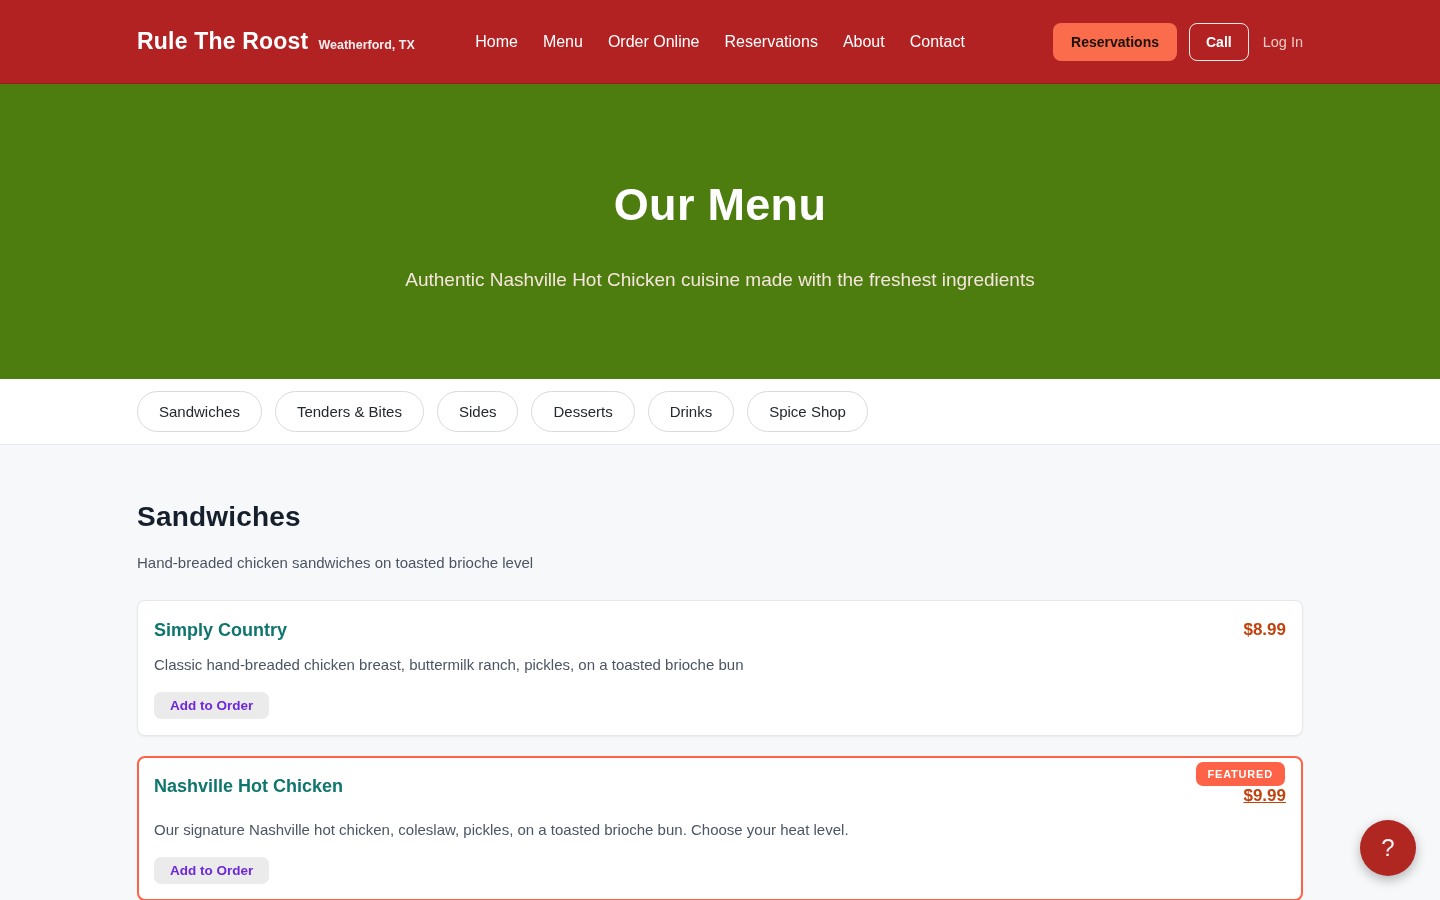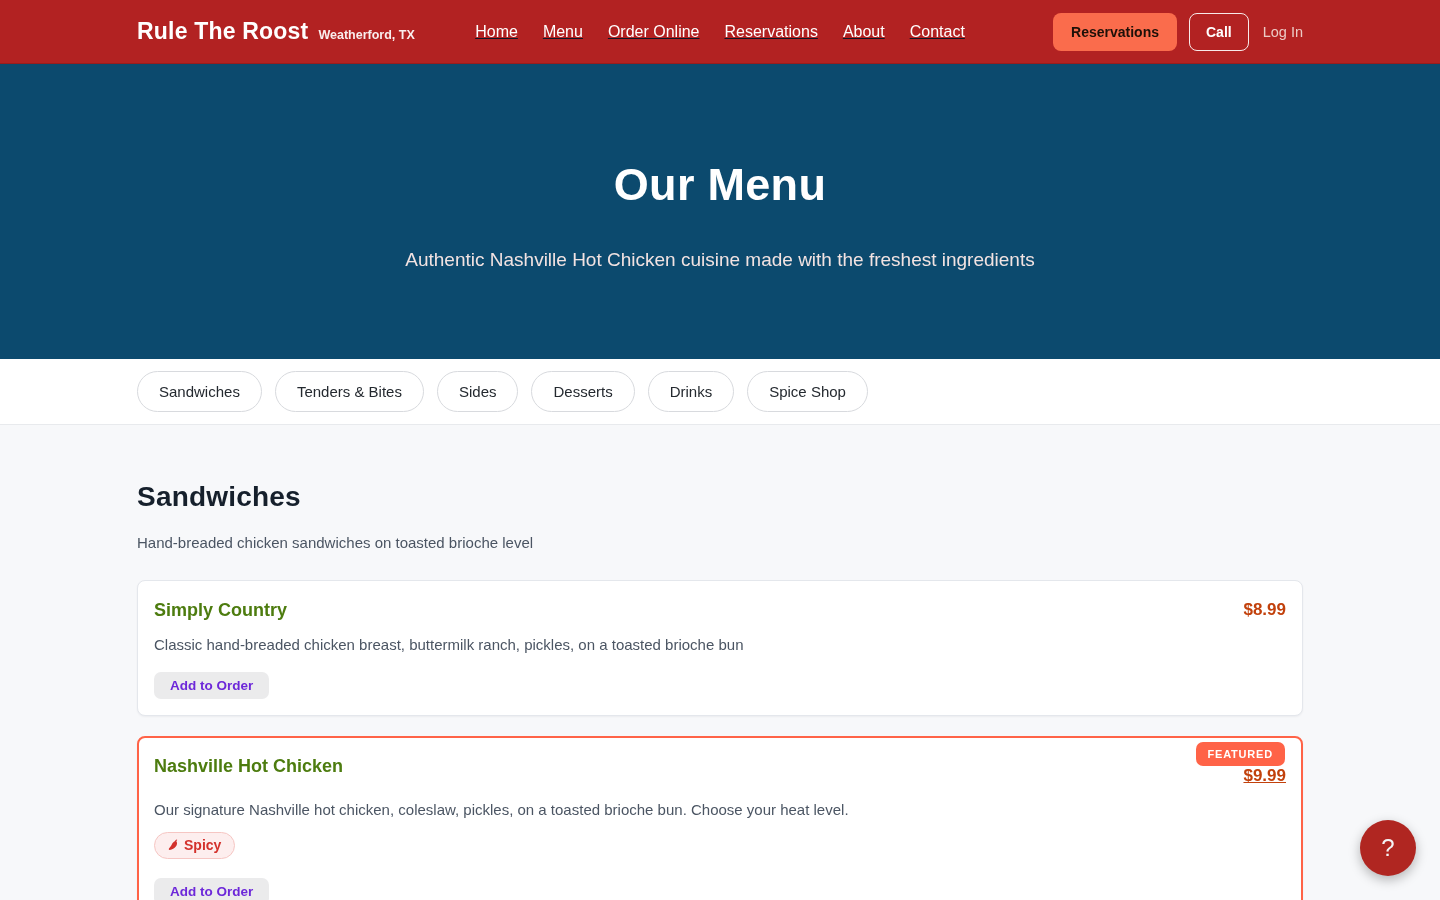--- a/index.html
+++ b/index.html
@@ -6,21 +6,21 @@
   html, body { width: 1440px; height: 900px; overflow: hidden; }
   body {
     font-family: "Liberation Sans", sans-serif;
     background: #f7f8fa;
     color: #101828;
   }
   .container { width: 1166px; margin: 0 auto; }
 
   
   .header {
-    height: 64px;
+    height: 84px;
     background: #b22222;
     border-bottom: 1px solid #971d1d;
   }
   .header .container {
     height: 100%;
     display: flex;
     align-items: center;
   }
   .brand-group { flex: 1; display: flex; align-items: baseline; gap: 10px; }
   .brand-name {
@@ -28,21 +28,21 @@
     font-size: 23px;
     font-weight: bold;
     letter-spacing: 0.2px;
     cursor: pointer;
   }
   .brand-loc {
     color: rgba(255,255,255,0.92);
     font-size: 12.5px;
     font-weight: bold;
   }
-  .main-nav { display: flex; align-items: center; gap: 25px; text-decoration: underline; }
+  .main-nav { display: flex; align-items: center; gap: 25px; }
   .nav-link {
     color: #ffffff;
     font-size: 16px;
     text-decoration: none;
     cursor: pointer;
     padding: 4px 0;
   }
   .header-actions {
     flex: 1;
     display: flex;
@@ -74,21 +74,21 @@
   }
   .login-link {
     color: #eccac5;
     font-size: 14.5px;
     cursor: pointer;
     margin-left: 2px;
   }
 
   
   .hero {
-    background: #0c4a6e;
+    background: #4d7c0f;
     text-align: center;
     padding: 95px 0 88px;
   }
   .hero-title {
     color: #ffffff;
     font-size: 45px;
     font-weight: bold;
     letter-spacing: 0.3px;
   }
   .hero-subtitle {
@@ -145,21 +145,21 @@
     padding: 18px 15px 15px;
   }
   .card-head {
     display: flex;
     justify-content: space-between;
     align-items: flex-start;
   }
   .item-name {
     font-size: 18px;
     font-weight: bold;
-    color: #4d7c0f;
+    color: #0f766e;
   }
   .item-price {
     font-size: 17px;
     font-weight: bold;
     color: #c2410c;
   }
   .card.featured .item-price { margin-top: 10px; text-decoration: underline; }
   .item-desc {
     margin-top: 15px;
     font-size: 15px;
@@ -284,30 +284,20 @@
       <button class="btn-add">Add to Order</button>
     </div>
 
     <div class="card featured">
       <span class="featured-badge">FEATURED</span>
       <div class="card-head">
         <span class="item-name">Nashville Hot Chicken</span>
         <span class="item-price">$9.99</span>
       </div>
       <p class="item-desc">Our signature Nashville hot chicken, coleslaw, pickles, on a toasted brioche bun. Choose your heat level.</p>
-      <div class="tag-row">
-        <span class="spicy-tag">
-          <span class="pepper-icon">
-            <svg viewBox="0 0 16 16" width="13" height="14">
-              <path d="M11.2 3.1c.2-1 1-1.8 2.1-1.9.4 0 .6.5.3.8-.5.4-.8.8-.9 1.3 1.3 1.6 1.2 4.3-.6 6.6-1.7 2.2-4.4 3.7-7.5 4.1-1 .1-1.6-1-.9-1.7 1.8-1.9 2.8-3.3 3.6-5.1.7-1.7 1.9-3.1 3.9-4.1z" fill="#d3312c"></path>
-            </svg>
-          </span>
-          <span>Spicy</span>
-        </span>
-      </div>
       <button class="btn-add">Add to Order</button>
     </div>
 
   </div>
 </main>
 
 <button class="help-button">
   <span>?</span>
 </button>
 

